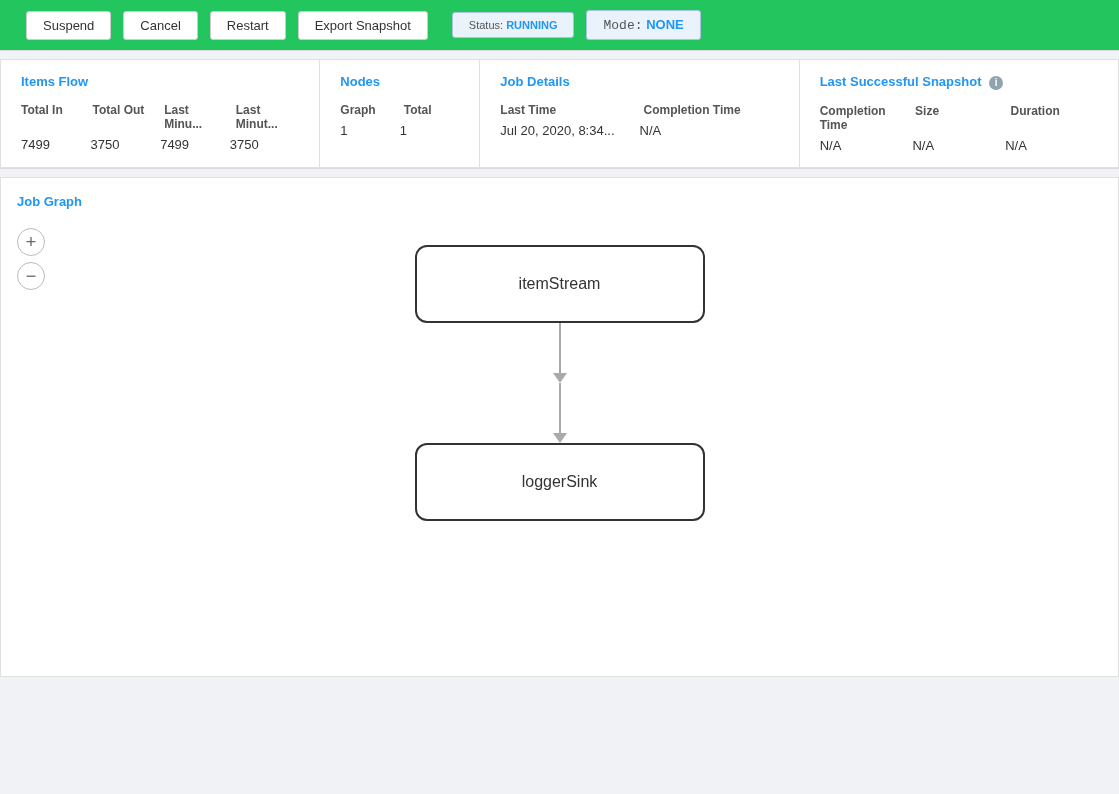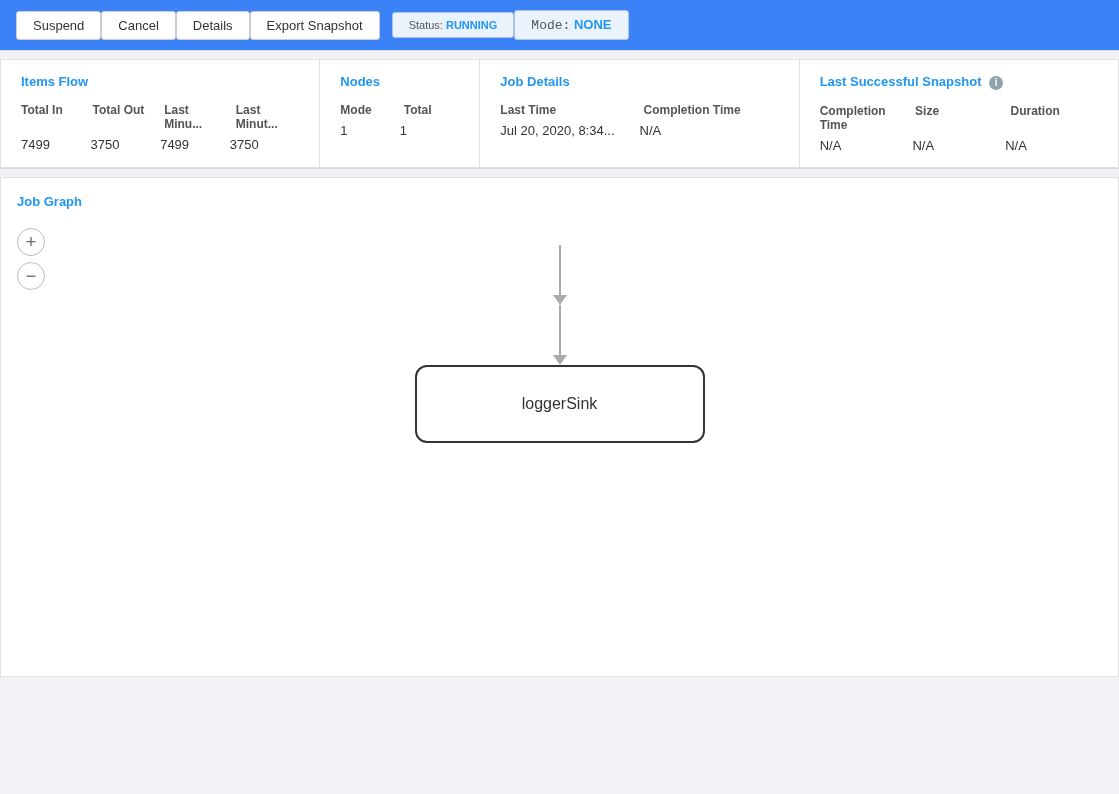--- a/index.html
+++ b/index.html
@@ -2,23 +2,23 @@
 <html><head>
   <meta charset="utf-8">
   <style>
     * { box-sizing: border-box; margin: 0; padding: 0; }
     body { font-family: Arial, sans-serif; background: #f0f2f5; font-size: 13px; color: #333; }
 
     
     .toolbar {
       display: flex;
       align-items: center;
-      gap: 0;
-      padding: 10px 16px;
-      background: #3b82f6;
+      gap: 12px;
+      padding: 10px 26px;
+      background: #22c55e;
       border-bottom: 1px solid #ddd;
     }
     .toolbar button {
       padding: 6px 16px;
       border: 1px solid #ccc;
       background: #fff;
       border-radius: 3px;
       cursor: pointer;
       font-size: 13px;
       color: #333;
@@ -172,21 +172,21 @@
       border-right: 7px solid transparent;
       border-top: 10px solid #aaa;
     }
   </style>
 </head>
 <body>
 
 <div class="toolbar">
   <button>Suspend</button>
   <button>Cancel</button>
-  <button>Details</button>
+  <button>Restart</button>
   <button>Export Snapshot</button>
   <div class="status-badge">
     <span class="label">Status:</span>
     <span class="value">RUNNING</span>
   </div>
   <div class="mode-badge">
     <span class="label">Mode:</span>
     <span class="value">NONE</span>
   </div>
 </div>
@@ -208,21 +208,21 @@
         <div class="col-value">7499</div>
         <div class="col-value">3750</div>
       </div>
     </div>
   </div>
 
   <div class="stat-panel" style="max-width: 160px;">
     <div class="stat-panel-title">Nodes</div>
     <div class="stat-table">
       <div class="col-headers">
-        <div class="col-header">Mode</div>
+        <div class="col-header">Graph</div>
         <div class="col-header">Total</div>
       </div>
       <div class="col-values">
         <div class="col-value">1</div>
         <div class="col-value">1</div>
       </div>
     </div>
   </div>
 
   <div class="stat-panel">
@@ -263,20 +263,23 @@
 <div class="job-graph-section">
   <div class="section-title">Job Graph</div>
 
   <div class="zoom-controls">
     <div class="zoom-btn">+</div>
     <div class="zoom-btn">−</div>
   </div>
 
   <div class="flow-graph">
 
+    <div class="flow-node">
+      <span>itemStream</span>
+    </div>
 
     <div class="flow-arrow">
       <div class="flow-arrow-line"></div>
       <div class="flow-arrow-head"></div>
     </div>
 
 
     <div class="flow-arrow">
       <div class="flow-arrow-line"></div>
       <div class="flow-arrow-head"></div>

